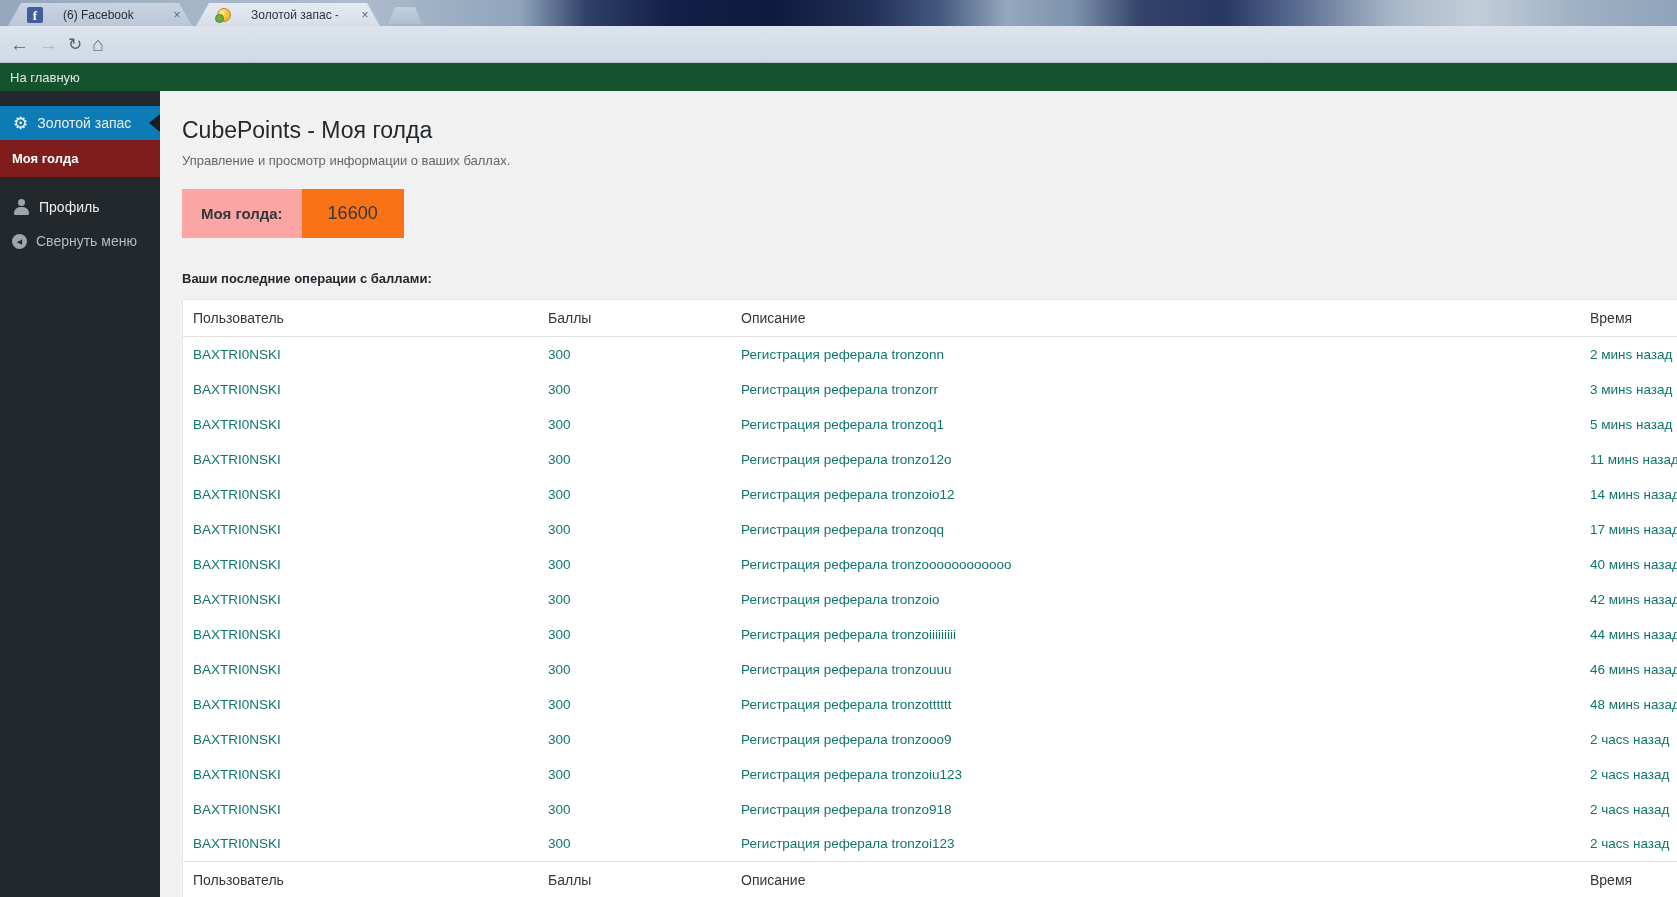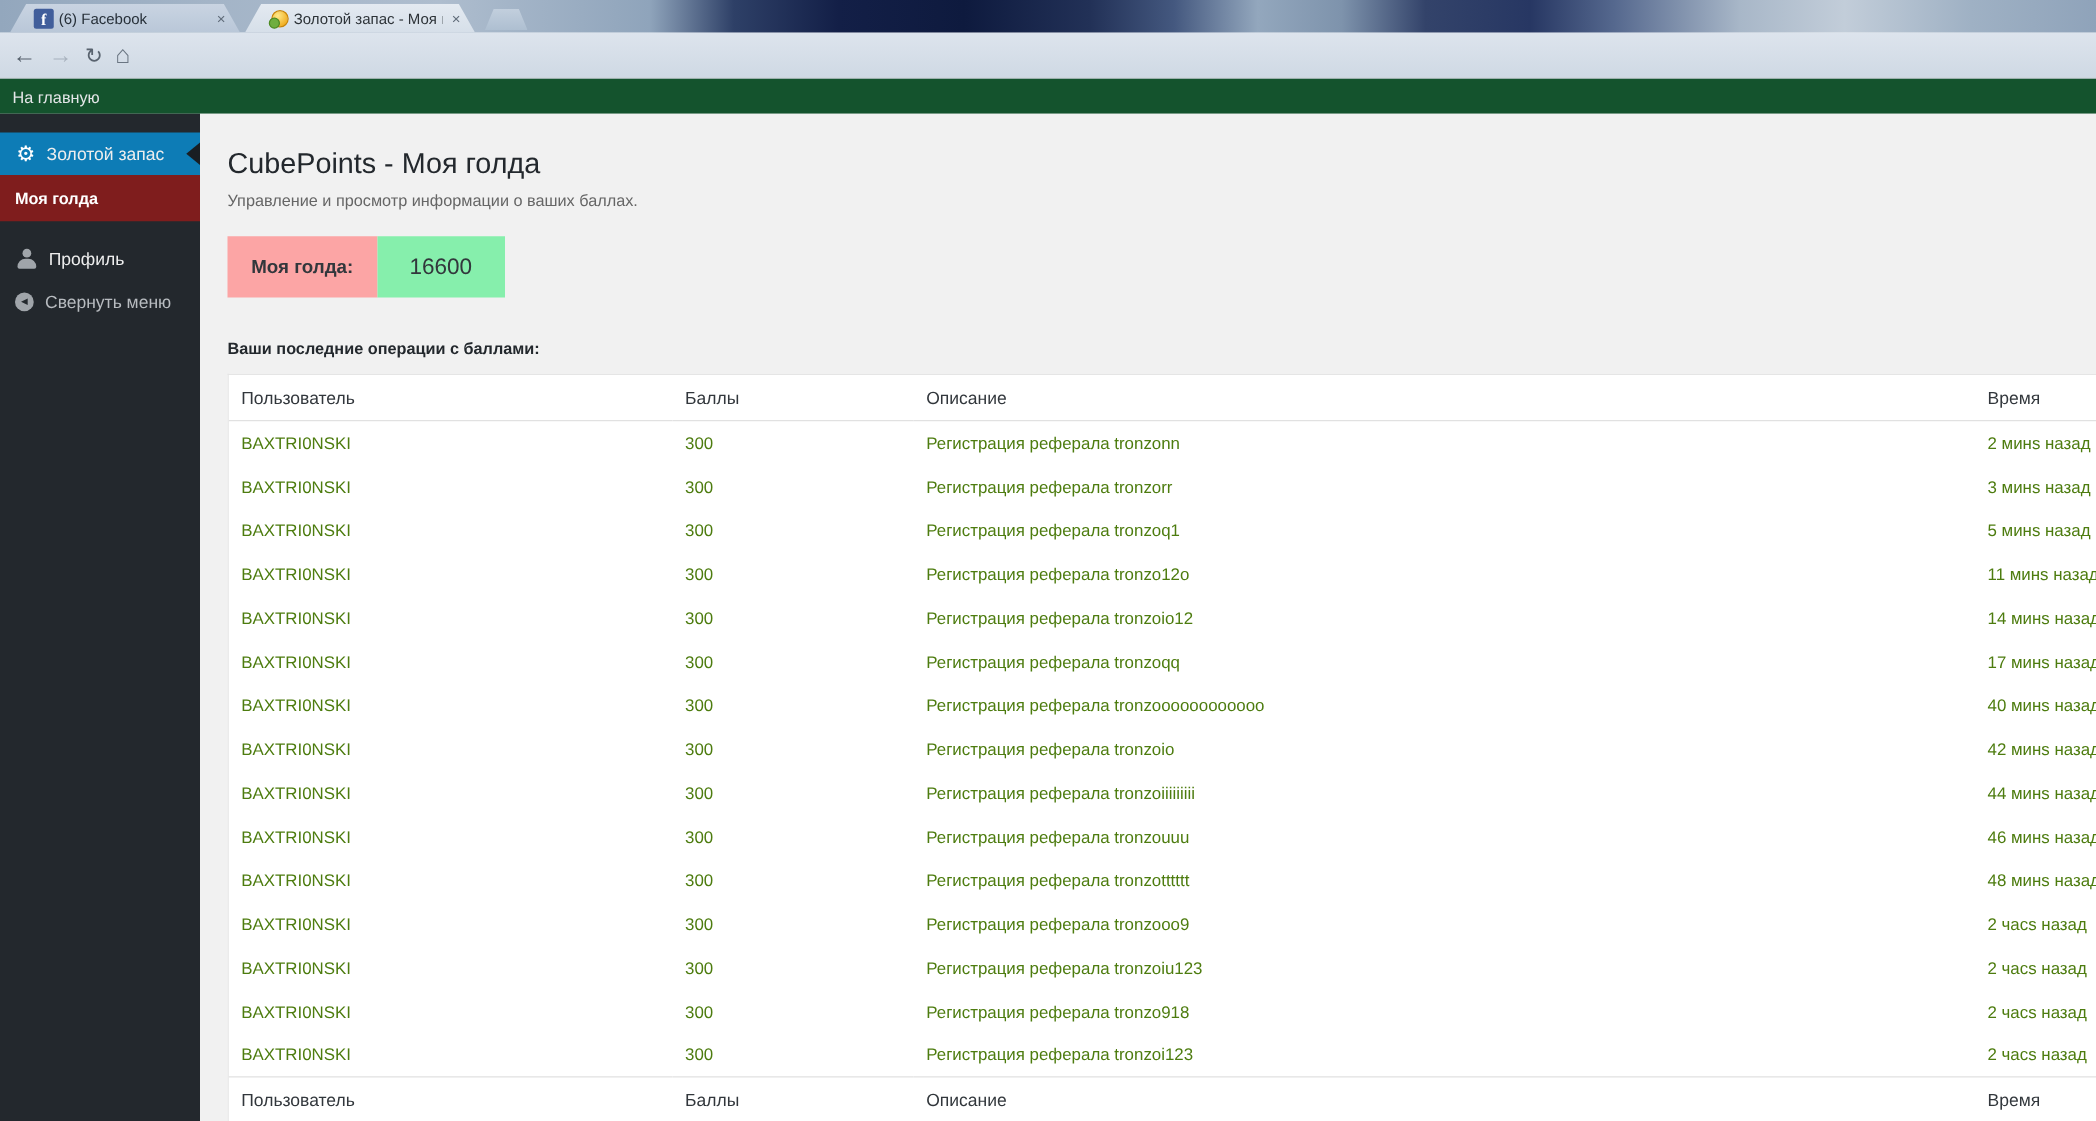--- a/index.html
+++ b/index.html
@@ -11,21 +11,21 @@
     background:
       linear-gradient(90deg,
         #93a7bd 0%, #a3b4c7 10%, #aebdce 21%, #8fa4bb 31%,
         #2e4067 35%, #131f47 40%, #0e1a3e 46%, #223157 52%, #44587f 56%,
         #93a7bd 60%, #7e93ac 64%, #33436a 68%, #273763 73%, #55688e 77%,
         #a8b7c8 83%, #c2cdd9 88%, #9fb1c4 94%, #8fa3ba 100%);
   }
   .tab { position:absolute; bottom:0; height:23px; display:flex; align-items:center;
     padding:0 8px 0 19px; clip-path:polygon(13px 0, calc(100% - 13px) 0, 100% 100%, 0 100%);
     font-size:12px; color:#2d3338; cursor:pointer; }
-  .tab .label { flex:1; overflow:hidden; white-space:nowrap; margin:0 4px; }
+  .tab .label { flex:1; overflow:hidden; white-space:nowrap; margin:0 20px; }
   .tab.inactive { left:8px; width:184px; background:linear-gradient(#c9d4e2,#b9c7d8); color:#273039; }
   .tab.active { left:196px; width:184px; background:linear-gradient(#e4eaf1,#d6dfe9); z-index:2; }
   .newtab-btn { position:absolute; bottom:2px; left:388px; width:34px; height:17px;
     background:linear-gradient(#c2cfdd,#aebfd1);
     clip-path:polygon(7px 0, calc(100% - 7px) 0, 100% 100%, 0 100%); cursor:pointer; }
   .tab-close { width:14px; height:14px; border-radius:50%; display:flex; align-items:center;
     justify-content:center; font-size:12px; color:#5f6b79; line-height:1; }
   .favicon-fb { width:16px; height:16px; background:#415e9b; border-radius:2px; color:#fff;
     font-size:13px; font-weight:bold; display:flex; align-items:flex-end; justify-content:center;
     font-family:"Liberation Serif",serif; line-height:1.05; }
@@ -78,32 +78,32 @@
     font-size:7px; display:flex; align-items:center; justify-content:center; flex:none; line-height:1; }
   .menu-item.dim { color:#b8bcc0;padding-left:12px; }
 
   .content { flex:1; background:#f1f1f1; padding:16px 0 0 22px; overflow:hidden; }
   .page-title { font-size:23px; font-weight:normal; color:#23282d; margin-top:10px; }
   .page-subtitle { font-size:13px; color:#666666; margin-top:9px; }
 
   .points-box { display:inline-flex; margin-top:21px; }
   .points-label { background:#fca5a5; padding:0 19px; height:49px; display:flex; align-items:center;
     font-size:15px; font-weight:bold; color:#32373c; }
-  .points-value { background:#86efac; padding:0 26px; height:49px; display:flex; align-items:center;
+  .points-value { background:#f97316; padding:0 26px; height:49px; display:flex; align-items:center;
     font-size:18px; color:#32373c; }
 
   .table-caption { margin-top:33px; font-size:13px; font-weight:bold; color:#23282d; }
 
   .points-table-wrap { margin-top:13px; background:#fff; border:1px solid #e5e5e5; border-right:none; }
   table { width:100%; border-collapse:collapse; table-layout:fixed; }
   col.c-user { width:355px; } col.c-points { width:193px; } col.c-desc { width:849px; } col.c-time { width:auto; }
   thead td, tfoot td { font-size:14px; color:#32373c; padding:10px 10px; }
   thead td { border-bottom:1px solid #e1e1e1; }
   tfoot td { border-top:1px solid #e1e1e1; }
-  tbody td { font-size:13.5px; color:#4d7c0f; height:35px; padding:0 10px; white-space:nowrap; overflow:hidden; }
+  tbody td { font-size:13.5px; color:#0f766e; height:35px; padding:0 10px; white-space:nowrap; overflow:hidden; }
 </style>
 </head>
 <body>
 
 <div class="tabstrip">
   <div class="tab inactive">
     <span class="favicon-fb">f</span>
     <span class="label">(6) Facebook</span>
     <span class="tab-close">×</span>
   </div>

